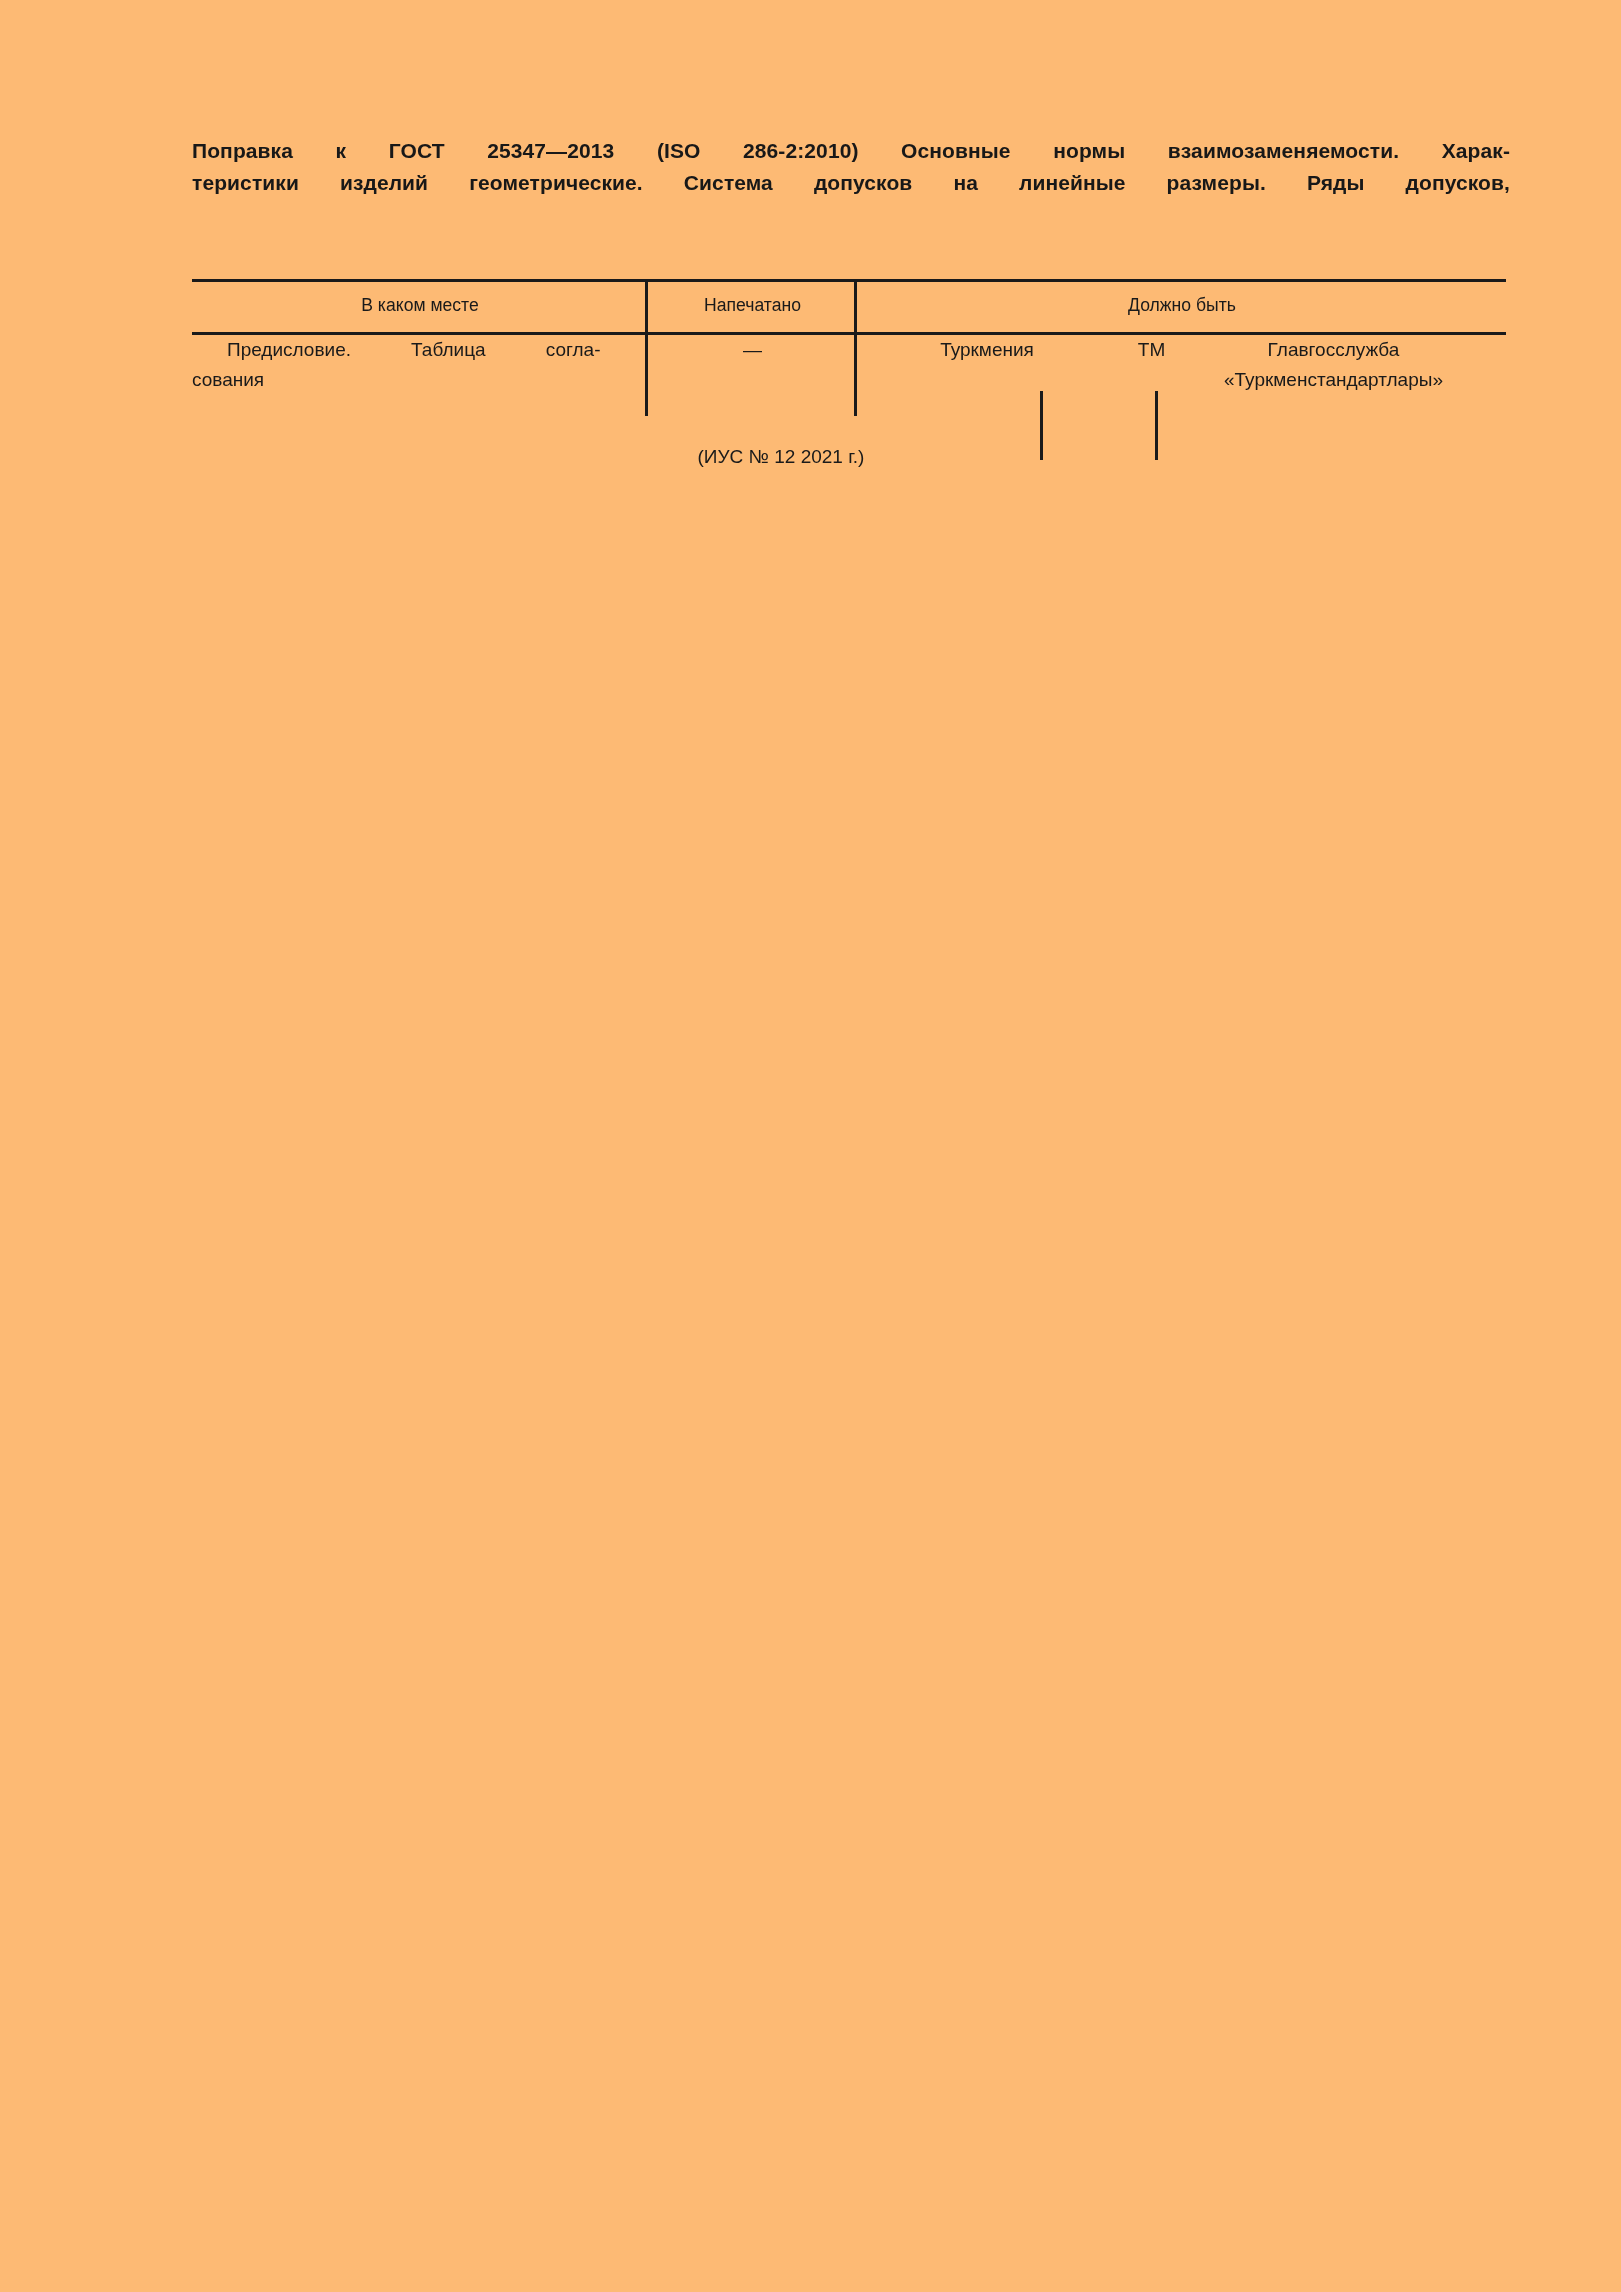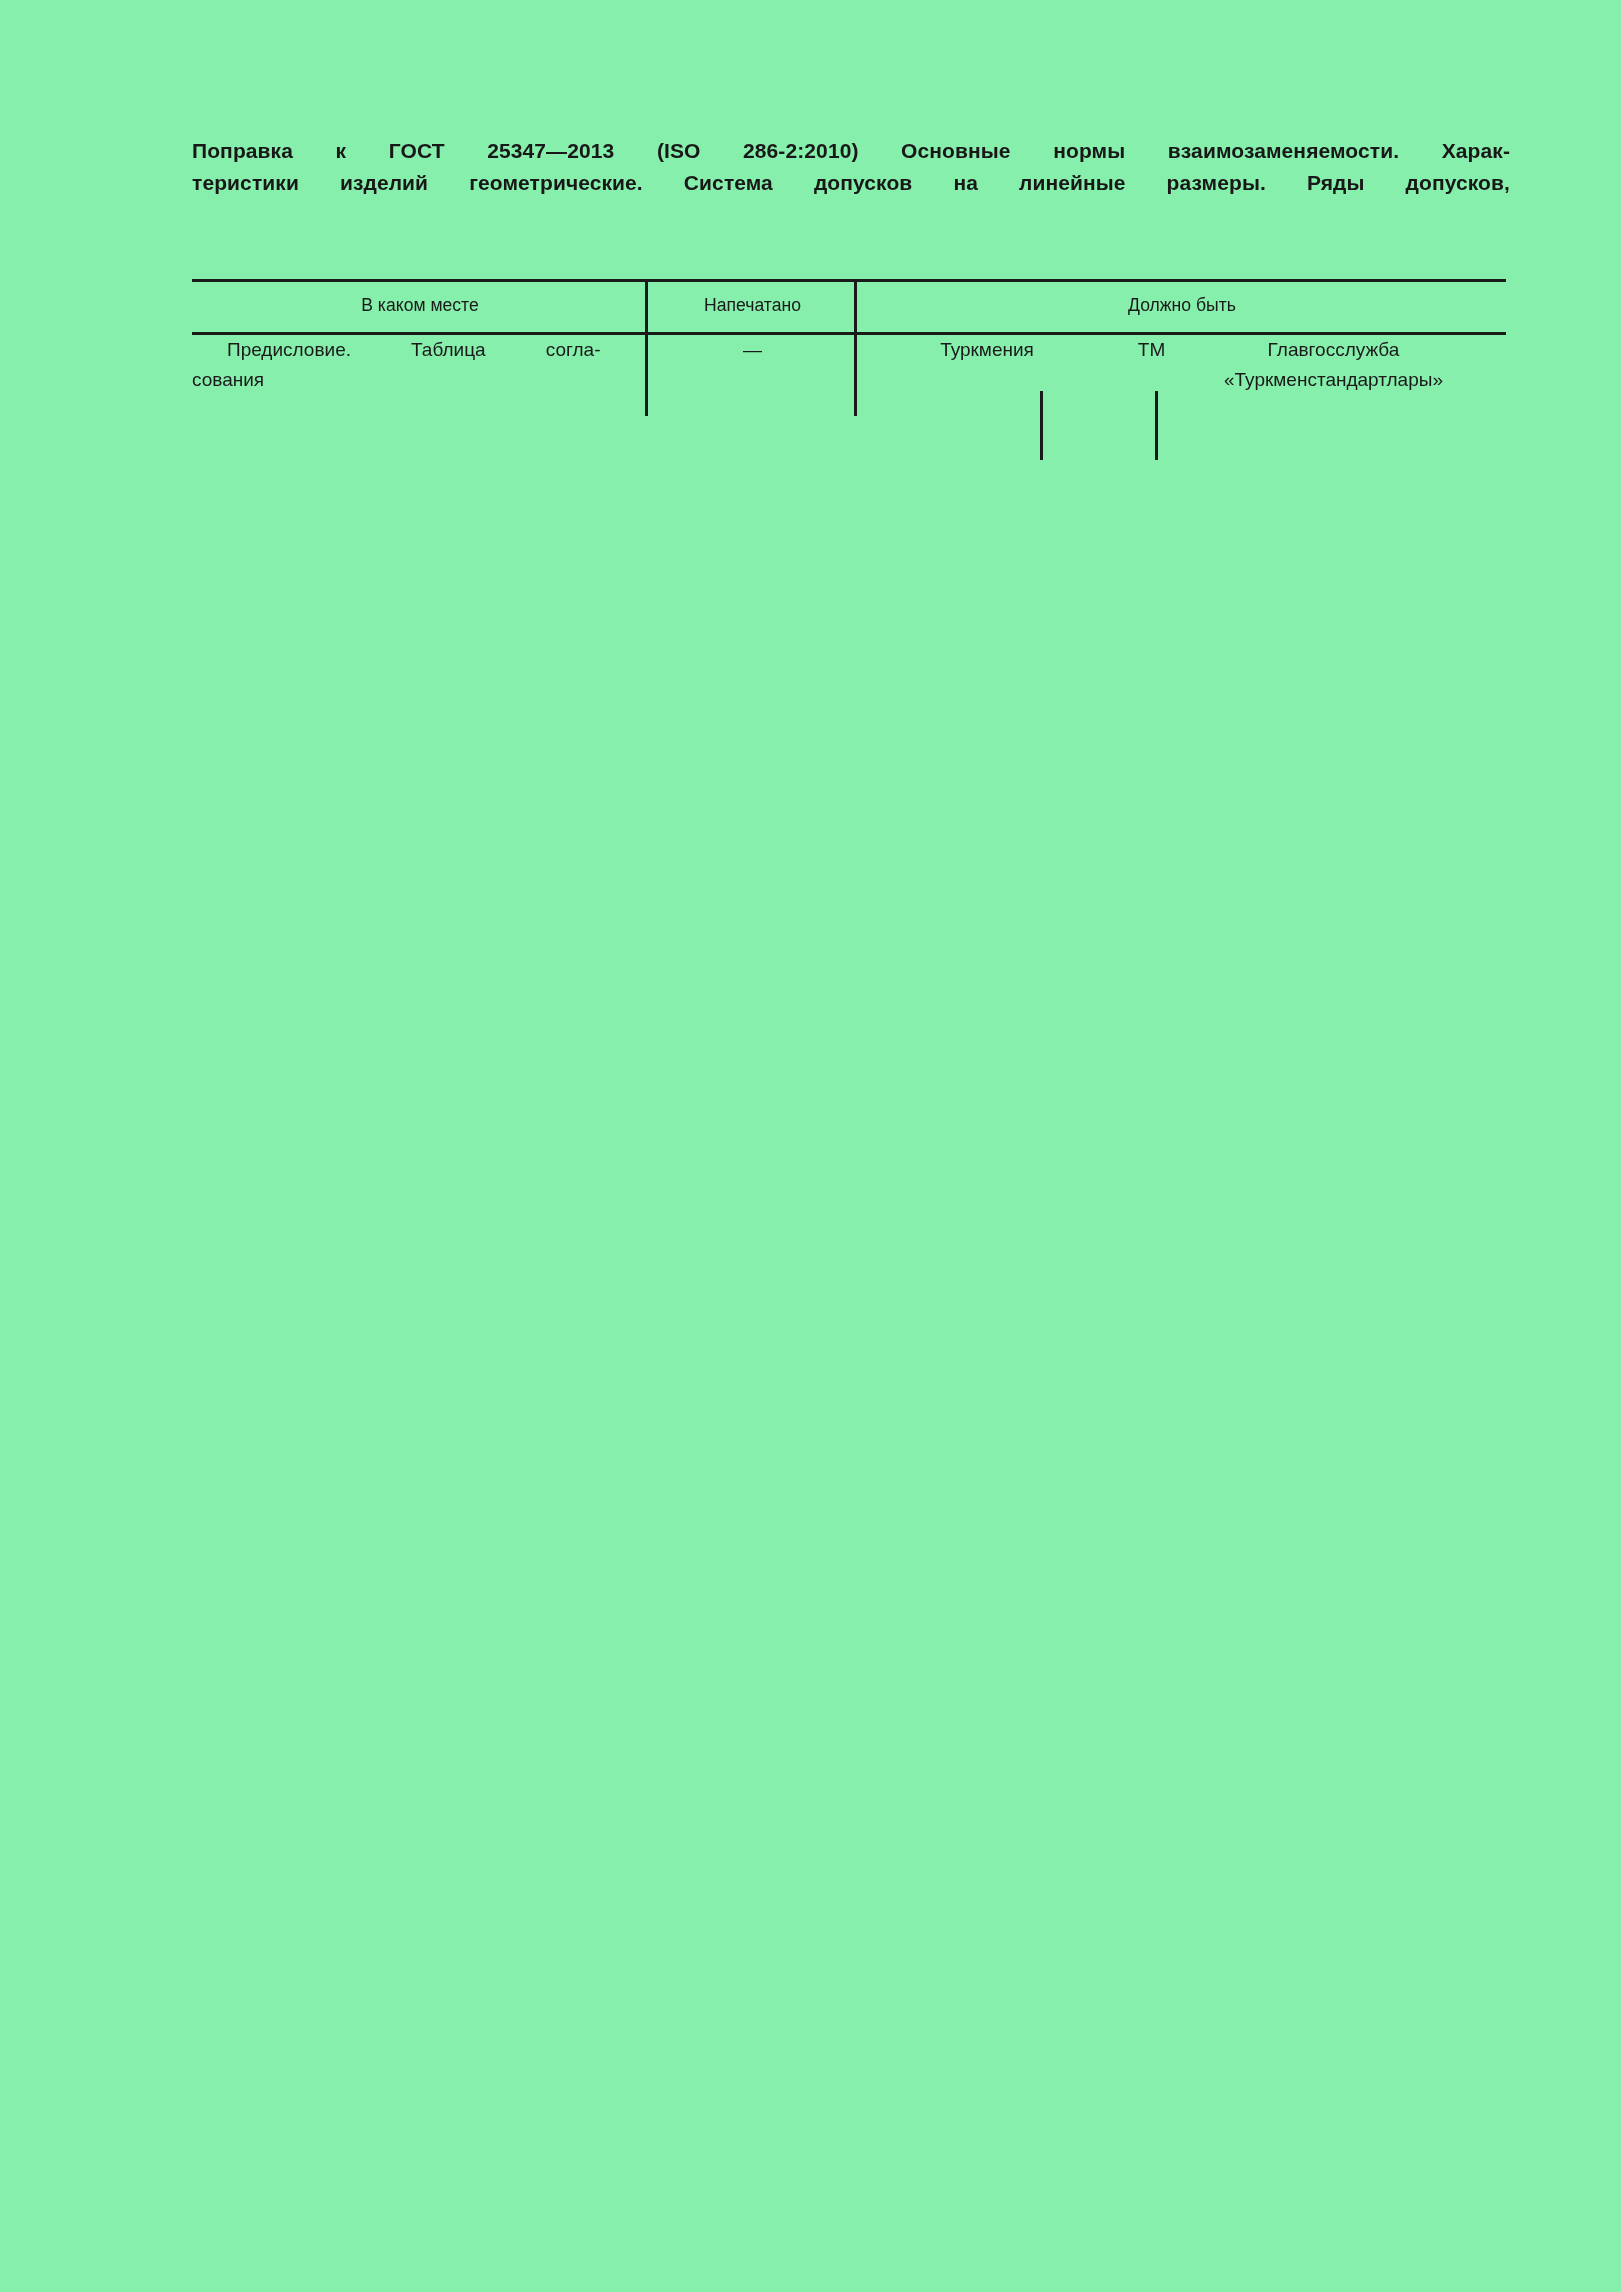--- a/index.html
+++ b/index.html
@@ -4,21 +4,21 @@
 <style>
   html, body {
     margin: 0;
     padding: 0;
     background: #ffffff;
   }
   .page {
     position: relative;
     width: 1621px;
     height: 2293px;
-    background: #86efac;
+    background: #fdba74;
     font-family: "Liberation Sans", "DejaVu Sans", sans-serif;
     color: #1a1a1a;
     overflow: hidden;
   }
 
   
   .doc-heading {
     position: absolute;
     left: 192px;
     top: 135px;
@@ -232,15 +232,18 @@
       <div class="cell-code">ТМ</div>
 
       <div class="cell-org">
         <span>Главгосслужба</span>
         <span>«Туркменстандартлары»</span>
       </div>
 
     </div>
   </div>
 
+  <div class="note">
+    <span class="note-inner">(ИУС № 12 2021 г.)</span>
+  </div>
 
 </div>
 
 
 </body></html>

